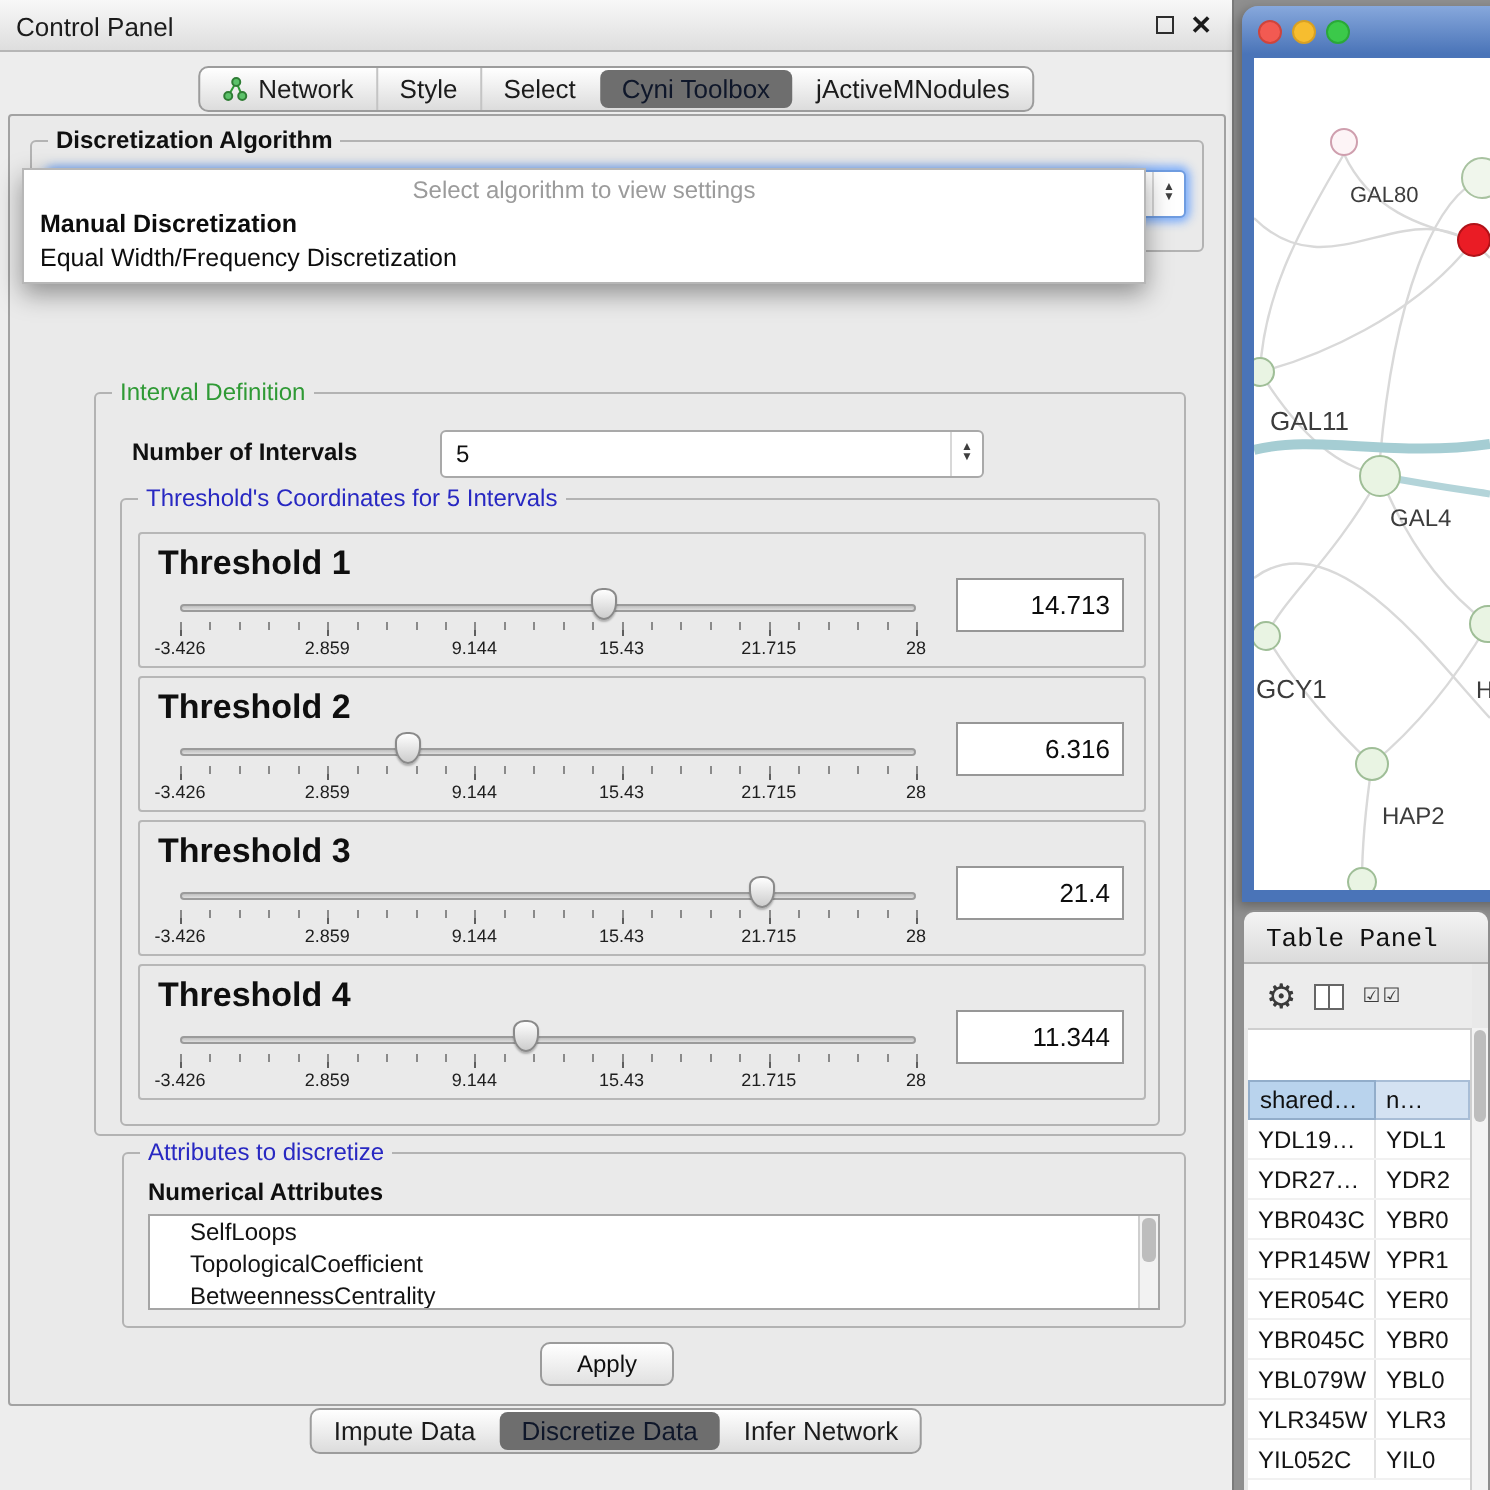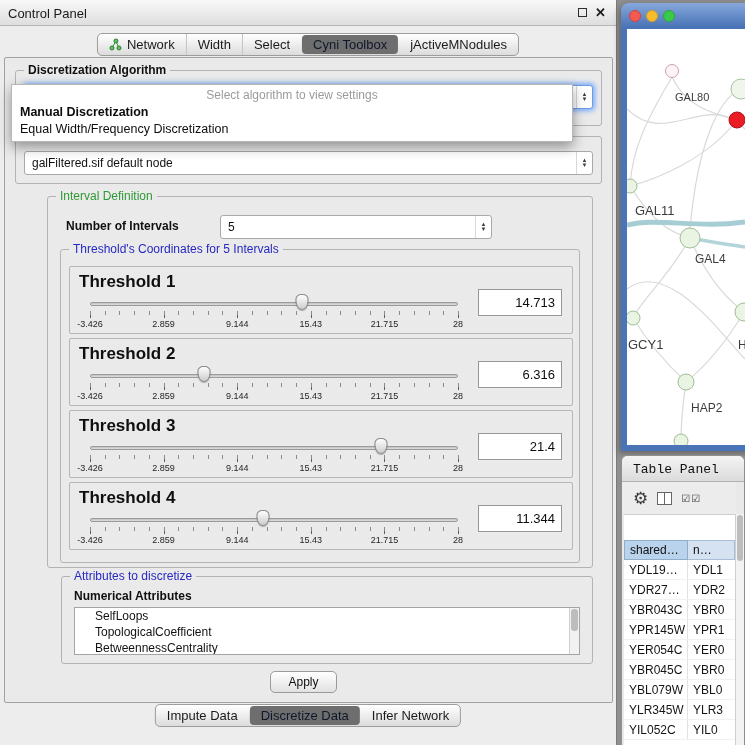--- a/index.html
+++ b/index.html
@@ -111,21 +111,21 @@
         <svg width="13" height="13" viewBox="0 0 13 13">
           <line x1="3" y1="10" x2="7" y2="3" stroke="#2f9a35" stroke-width="1"></line>
           <line x1="7" y1="3" x2="10" y2="10" stroke="#2f9a35" stroke-width="1"></line>
           <circle cx="3" cy="10" r="2" fill="#5cc26a" stroke="#2f7d35"></circle>
           <circle cx="7" cy="3" r="2" fill="#5cc26a" stroke="#2f7d35"></circle>
           <circle cx="10" cy="10" r="2" fill="#5cc26a" stroke="#2f7d35"></circle>
         </svg>
         <span>Network</span>
       </div>
       <div class="tabitem">
-        <span>Width</span>
+        <span>Style</span>
       </div>
       <div class="tabitem">
         <span>Select</span>
       </div>
       <div class="tabitem selected">
         <span>Cyni Toolbox</span>
       </div>
       <div class="tabitem">
         <span>jActiveMNodules</span>
       </div>
@@ -143,30 +143,20 @@
           </span>
         </div>
       </div>
 
       <div class="popup">
         <div class="ph">Select algorithm to view settings</div>
         <div class="opt first">Manual Discretization</div>
         <div class="opt">Equal Width/Frequency Discretization</div>
       </div>
 
-      <div class="groupbox" style="left:10px; top:78px; width:587px; height:48px;">
-        <span class="gtitle bold">Table Data</span>
-        <div class="combo" style="left:8px; top:14px; right:8px;">
-          <span class="ctext">galFiltered.sif default node</span>
-          <span class="stepper">
-            <span>▲</span>
-            <span>▼</span>
-          </span>
-        </div>
-      </div>
 
       <div class="groupbox" style="left:42px; top:138px; width:546px; height:372px;">
         <span class="gtitle green">Interval Definition</span>
 
         <span class="count-label" style="left:18px; top:22px;">Number of Intervals</span>
         <div class="combo" style="left:172px; top:18px; width:272px;">
           <span class="ctext">5</span>
           <span class="stepper">
             <span>▲</span>
             <span>▼</span>

